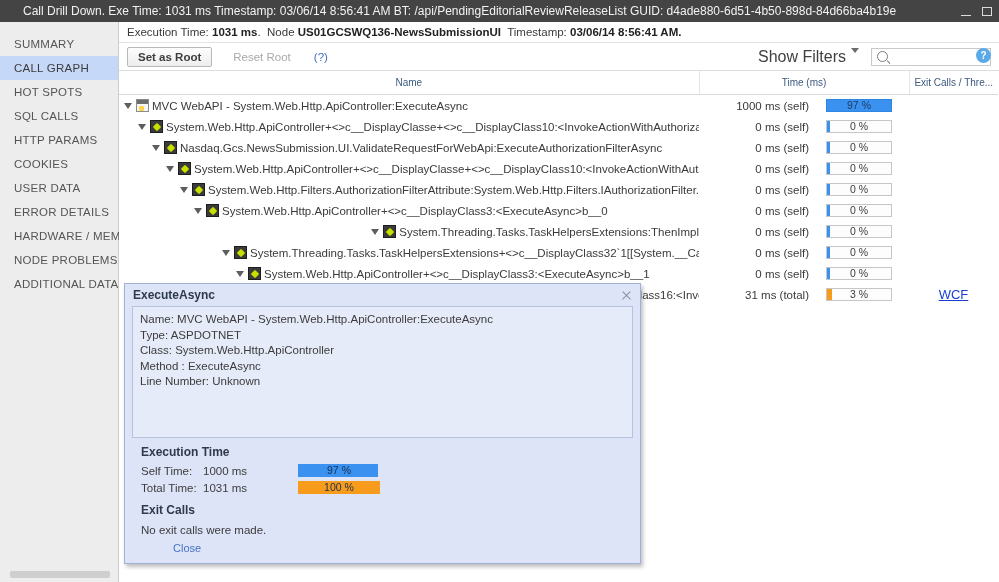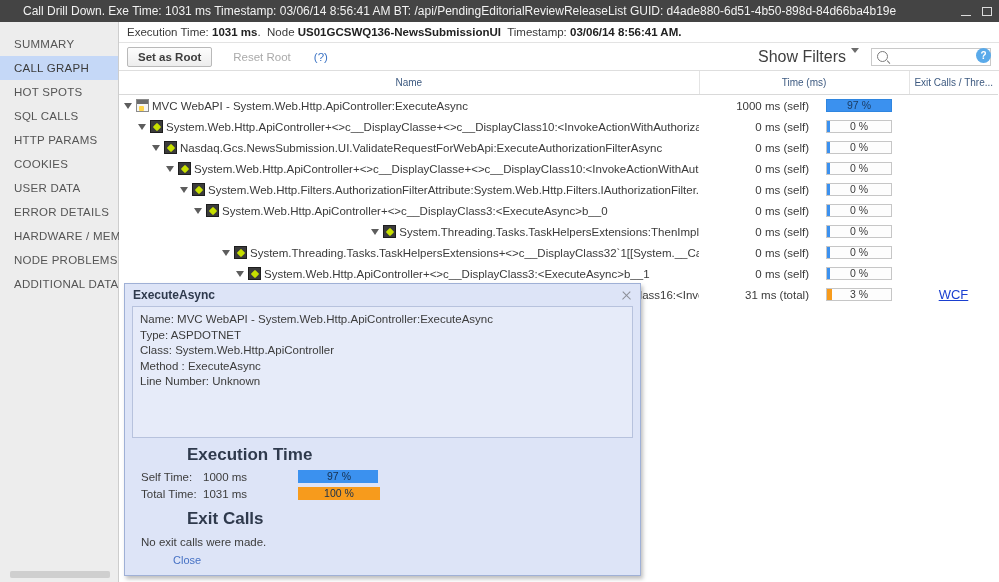--- a/index.html
+++ b/index.html
@@ -143,21 +143,21 @@
   #popup .pop-head .ttl{flex:1;}
   .close-x{width:11px;height:11px;position:relative;cursor:pointer;opacity:.55;}
   .close-x::before,.close-x::after{content:"";position:absolute;left:0;top:5px;width:11px;height:1.4px;background:#4a4a4a;}
   .close-x::before{transform:rotate(45deg);}
   .close-x::after{transform:rotate(-45deg);}
   #popup .infobox{
     margin:0 7px;background:#e6ebf9;border:1px solid #b7c2dd;
     height:132px;padding:5px 7px;box-sizing:border-box;
     font-size:11.5px;color:#3c3c3c;line-height:15.5px;
   }
-  #popup .sect-title{font-size:17px;font-weight:bold;color:#2f3a4d;padding:7px 0 3px 16px;margin-left:46px;}
+  #popup .sect-title{font-size:12px;font-weight:bold;color:#2f3a4d;padding:7px 0 3px 16px;}
   .trow{display:flex;align-items:center;padding-left:16px;height:17px;font-size:11.5px;color:#3c3c3c;}
   .trow .lbl{width:62px;}
   .trow .val{width:95px;}
   .pbar{width:82px;height:13px;position:relative;}
   .pbar .fill{position:absolute;left:0;top:0;bottom:0;}
   .pbar .txt{position:absolute;left:0;right:0;top:0;bottom:0;
     text-align:center;line-height:13px;font-size:10.5px;color:#16304f;}
   #popup .note{padding:4px 0 3px 16px;font-size:11.5px;color:#3c3c3c;}
   #popup .closelink{padding:3px 0 9px 16px;font-size:11px;color:#4671c4;cursor:pointer;margin-left:32px;}
 </style>

